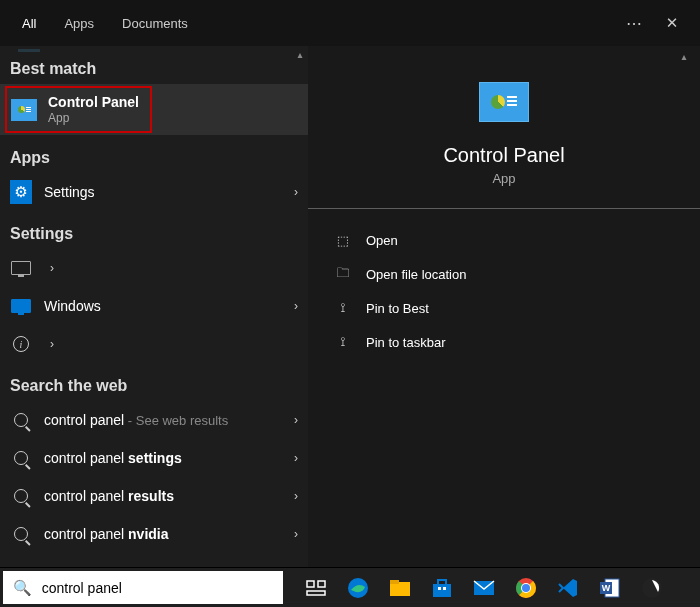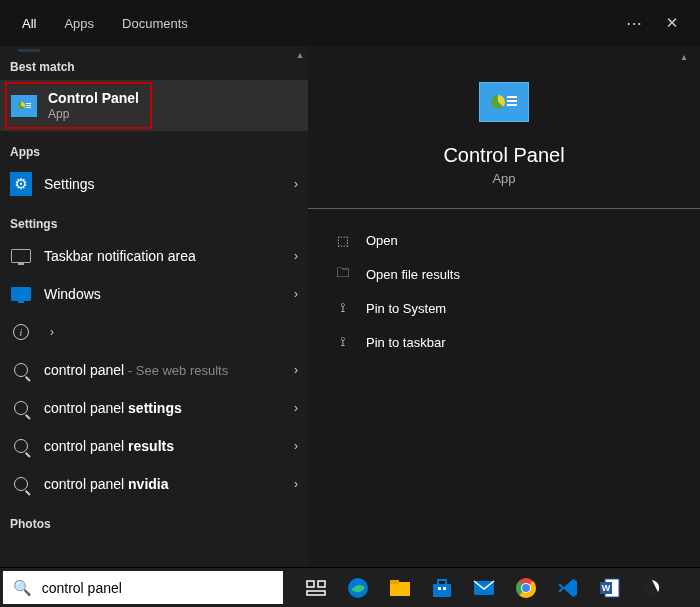--- a/index.html
+++ b/index.html
@@ -14,21 +14,21 @@
   .tabs-right { margin-left: auto; display: flex; align-items: center; gap: 18px; padding-right: 10px; }
   .dots { color: #ccc; font-size: 16px; cursor: pointer; letter-spacing: 2px; }
   .close-x { color: #ccc; font-size: 15px; cursor: pointer; width: 20px; height: 20px; display: flex; align-items: center; justify-content: center; }
   
   .content { flex: 1; display: flex; overflow: hidden; }
   
   .left { width: 308px; background: rgba(30,30,30,0.85); overflow-y: auto; position: relative; }
   .left::-webkit-scrollbar { width: 0; }
   .scroll-hint { position: absolute; right: 2px; top: 2px; width: 12px; height: 12px; display:flex; align-items:center; justify-content:center; color:#888; font-size:10px;}
   
-  .section-label { font-size: 12px; color: #ddd; font-weight: 600; padding: 14px 10px 6px 10px; }
+  .section-label { font-size: 16px; color: #ddd; font-weight: 600; padding: 14px 10px 6px 10px; }
   
   .result { display: flex; align-items: center; padding: 8px 10px; cursor: pointer; position: relative; }
   .result.best { background: rgba(60,60,60,0.6); padding: 10px 10px; }
   .highlight-box { position: absolute; left: 5px; top: 2px; right: 156px; bottom: 2px; border: 2px solid #c60000; pointer-events: none; }
   .result-icon { width: 28px; height: 28px; display: flex; align-items: center; justify-content: center; margin-right: 10px; flex-shrink: 0; }
   .result-icon.small { width: 22px; height: 22px; margin-right: 12px; }
   .result-text { flex: 1; display: flex; flex-direction: column; }
   .result-title { font-size: 14px; color: #fff; }
   .result-title.bold { font-weight: 600; }
   .result-sub { font-size: 12px; color: #aaa; margin-top: 1px; }
@@ -119,41 +119,39 @@
             <div class="result-title">Settings</div>
           </div>
         <div class="chevron">›</div>
       </div>
 
       <div class="section-label">Settings</div>
       <div class="result">
         <div class="result-icon small">
             <div class="monitor-icon"></div>
           </div>
-        <div class="result-text">
-            <div class="result-title">Taskbar notification area</div>
-          </div>
         <div class="chevron">›</div>
       </div>
       <div class="result">
         <div class="result-icon small">
             <div class="monitor-icon blue"></div>
           </div>
         <div class="result-text">
             <div class="result-title">Windows</div>
           </div>
         <div class="chevron">›</div>
       </div>
       <div class="result">
         <div class="result-icon small">
             <div class="info-icon">i</div>
           </div>
         <div class="chevron">›</div>
       </div>
 
+      <div class="section-label">Search the web</div>
       <div class="result">
         <div class="result-icon small">
             <div class="mag-icon"></div>
           </div>
         <div class="result-text">
             <div class="result-title"><span>control panel</span><span class="web-sub"> - </span><span class="web-sub">See web results</span></div>
           </div>
         <div class="chevron">›</div>
       </div>
       <div class="result">
@@ -203,25 +201,25 @@
       <div class="preview-title">Control Panel</div>
       <div class="preview-sub">App</div>
       <div class="divider"></div>
       <div class="actions">
         <div class="action">
           <div class="action-icon">⬚</div>
           <span>Open</span>
         </div>
         <div class="action">
           <div class="action-icon">🗀</div>
-          <span>Open file results</span>
+          <span>Open file location</span>
         </div>
         <div class="action">
           <div class="action-icon">⟟</div>
-          <span>Pin to System</span>
+          <span>Pin to Best</span>
         </div>
         <div class="action">
           <div class="action-icon">⟟</div>
           <span>Pin to taskbar</span>
         </div>
       </div>
     </div>
   </div>
 
   <div class="taskbar">

